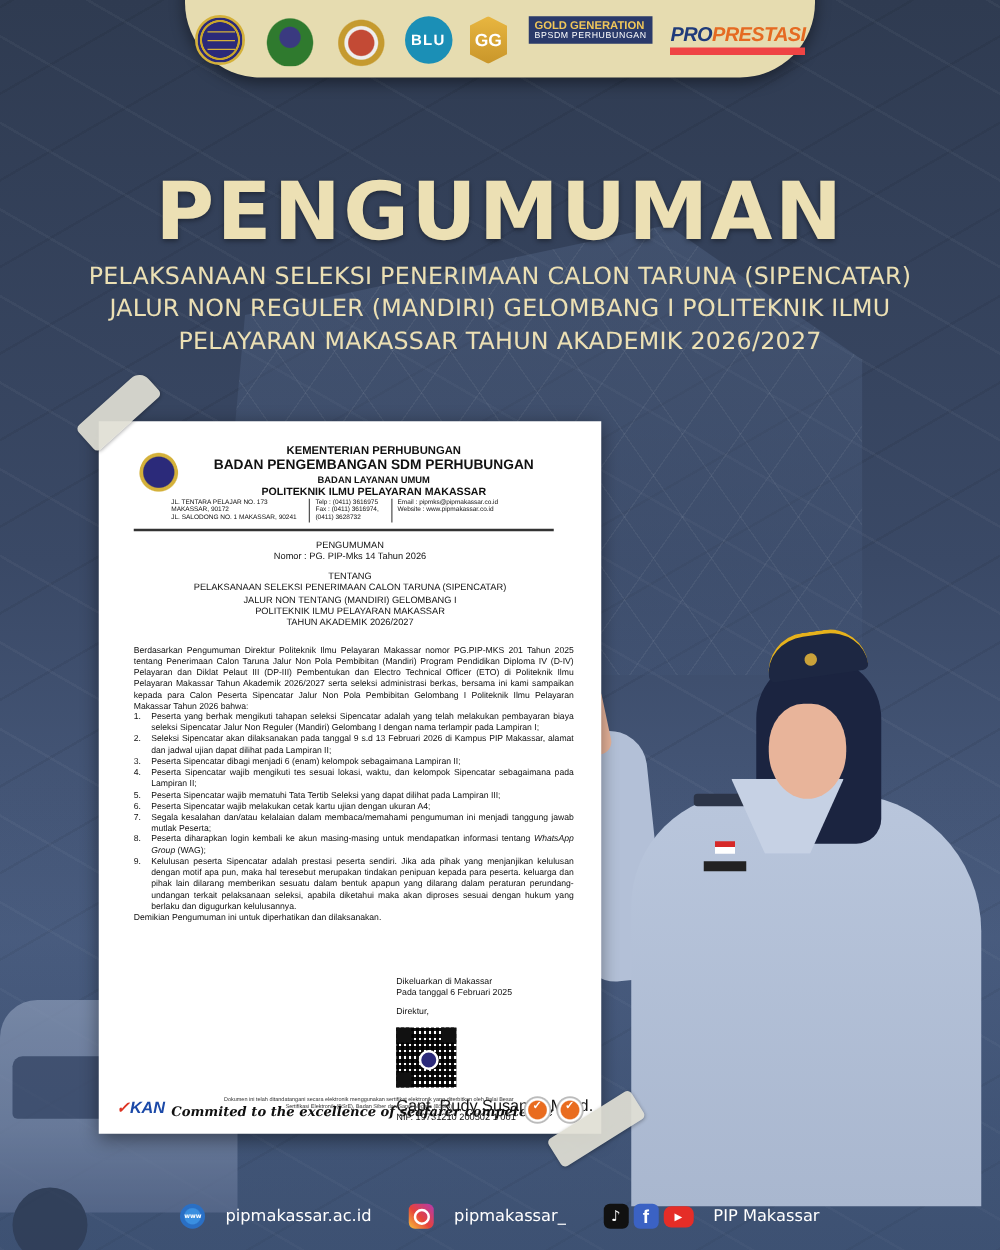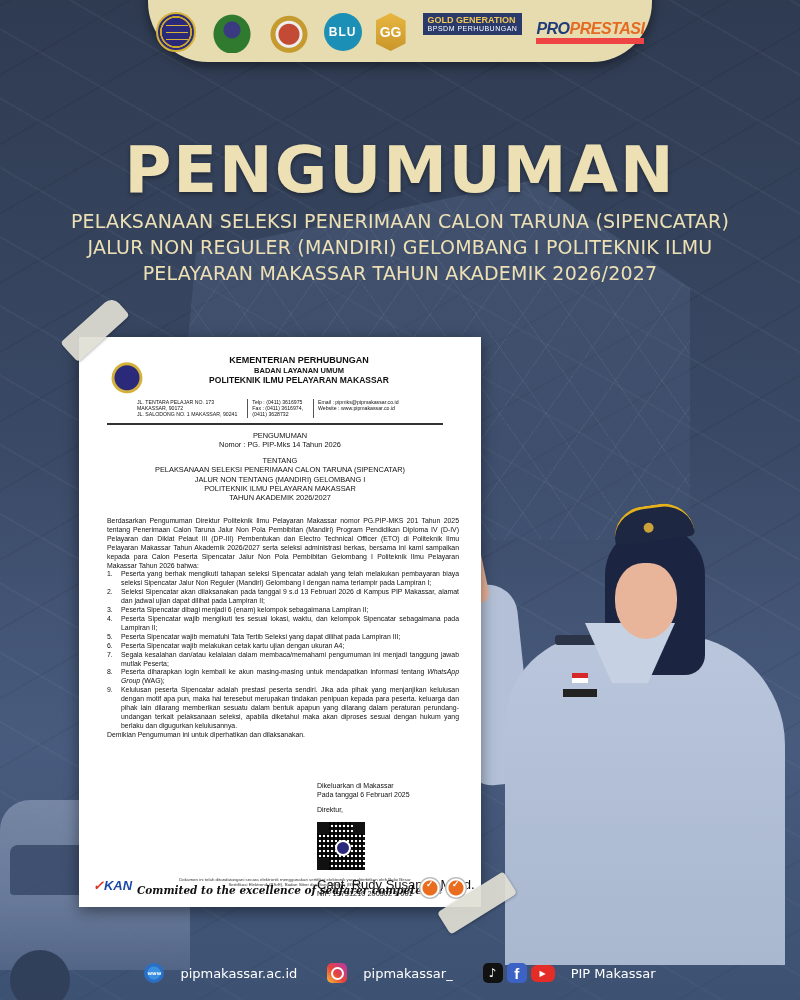--- a/index.html
+++ b/index.html
@@ -215,20 +215,21 @@
   <div class="p-cap"></div>
   <div class="p-flag"></div>
   <div class="p-badge"></div>
 </div>
 
 <div class="doc">
   <div class="doc-header">
     <div class="doc-logo"></div>
     <div class="doc-head-lines">
       <div class="dh1">KEMENTERIAN PERHUBUNGAN</div>
+      <div class="dh2">BADAN PENGEMBANGAN SDM PERHUBUNGAN</div>
       <div class="dh3">BADAN LAYANAN UMUM</div>
       <div class="dh4">POLITEKNIK ILMU PELAYARAN MAKASSAR</div>
     </div>
   </div>
   <div class="doc-contact">
     <div class="contact-col">
       <div>JL. TENTARA PELAJAR NO. 173</div>
       <div>MAKASSAR, 90172</div>
       <div>JL. SALODONG NO. 1 MAKASSAR, 90241</div>
     </div>

